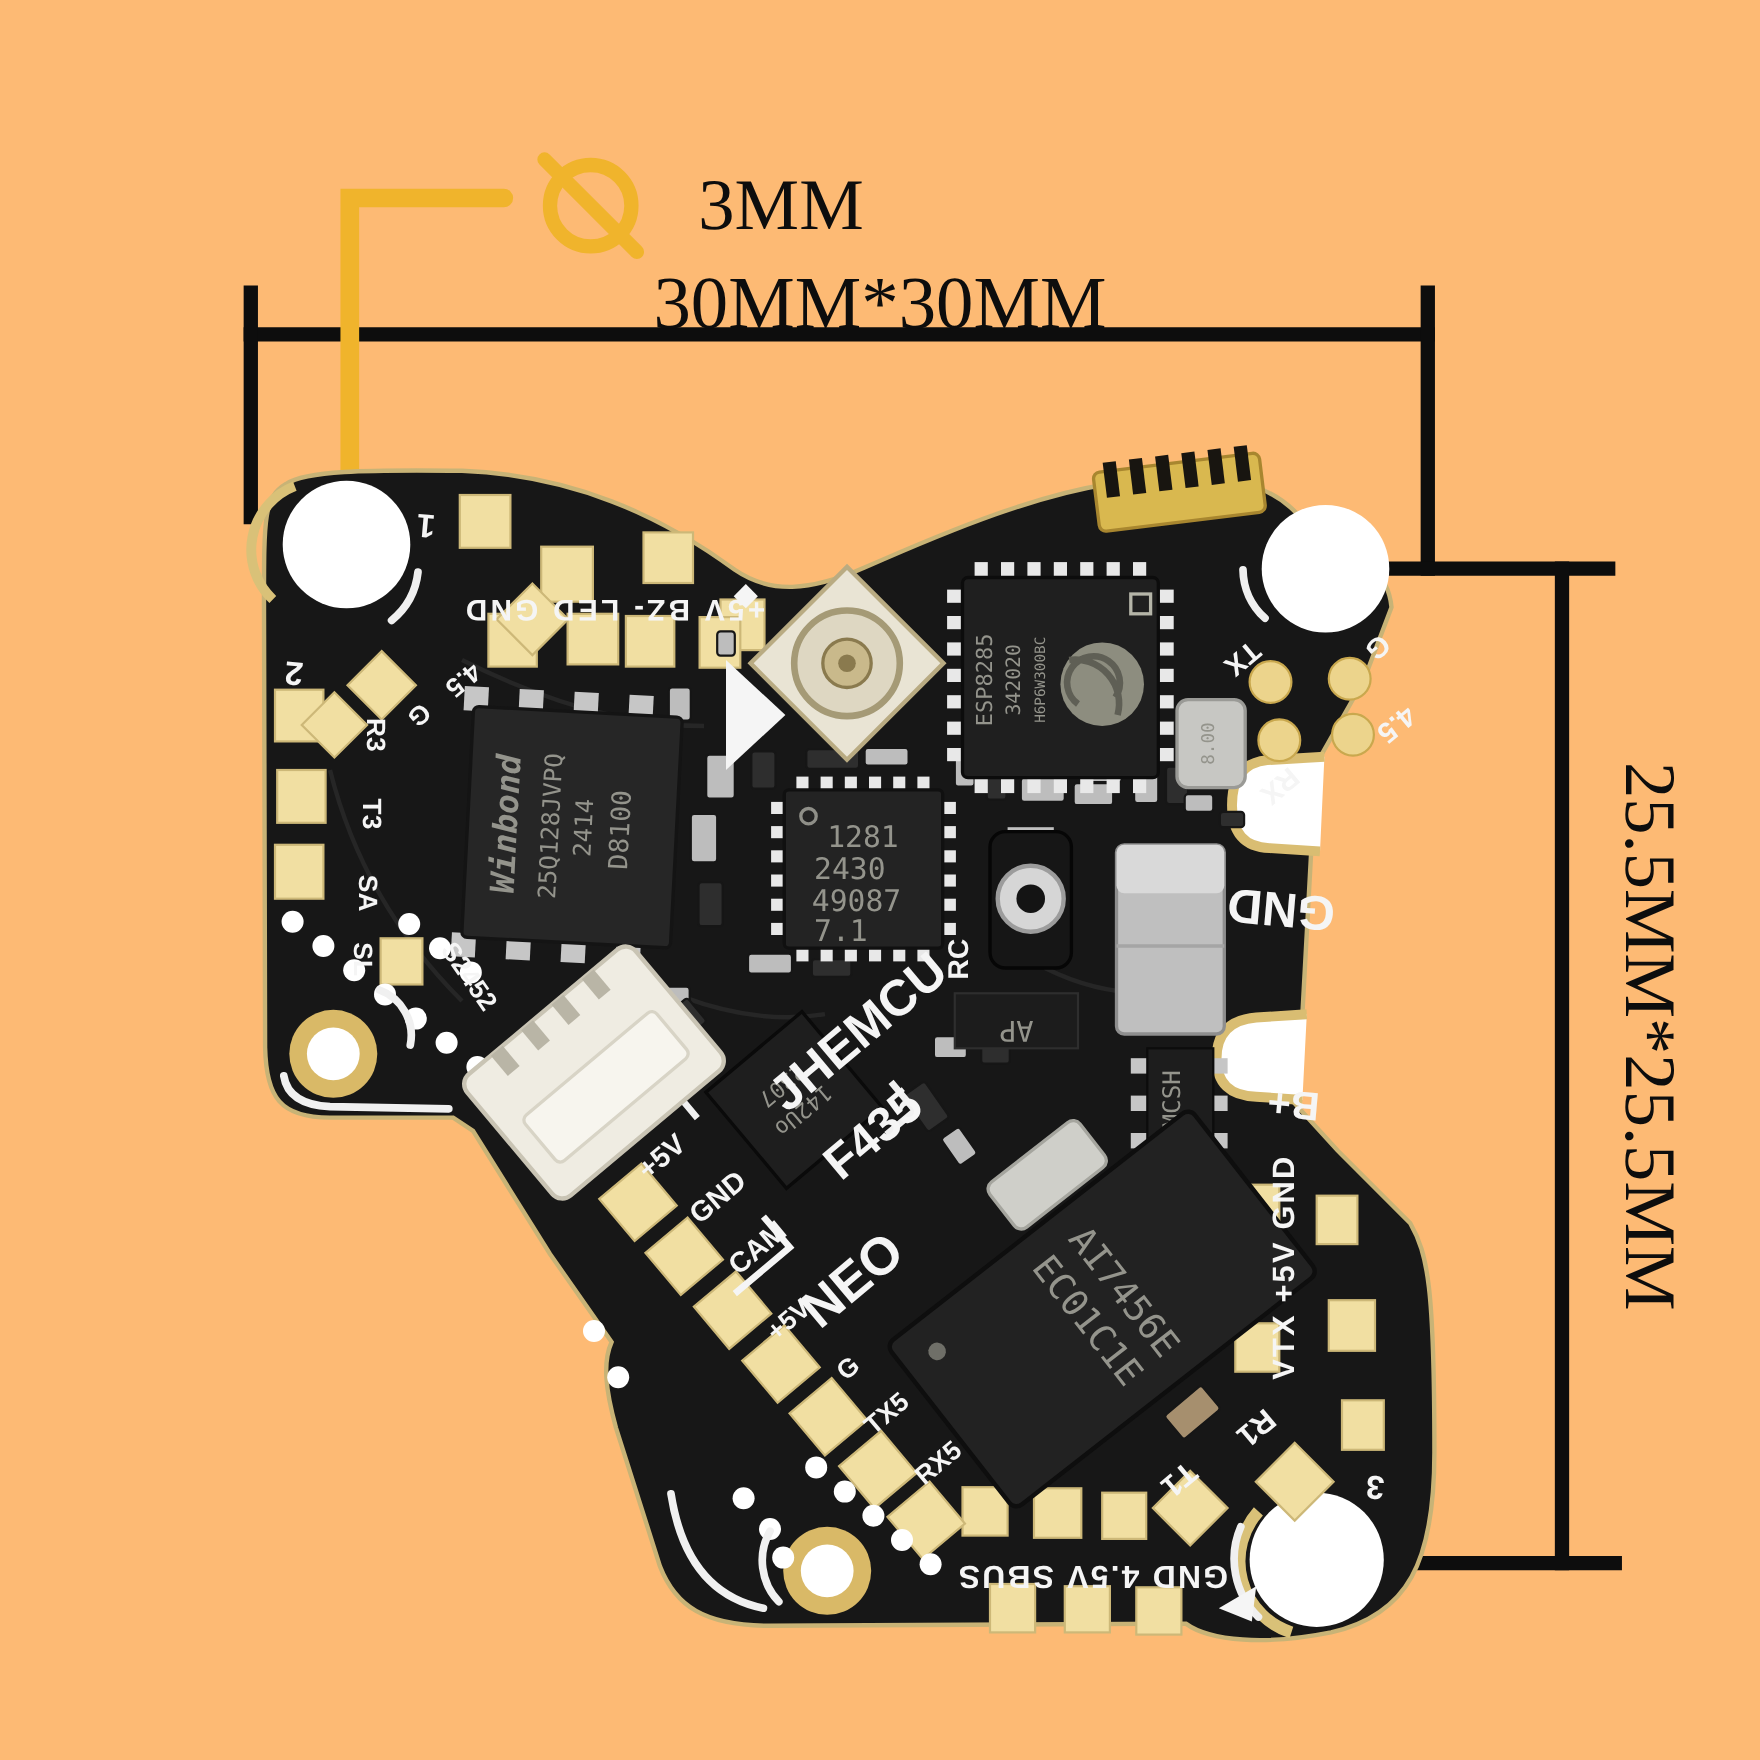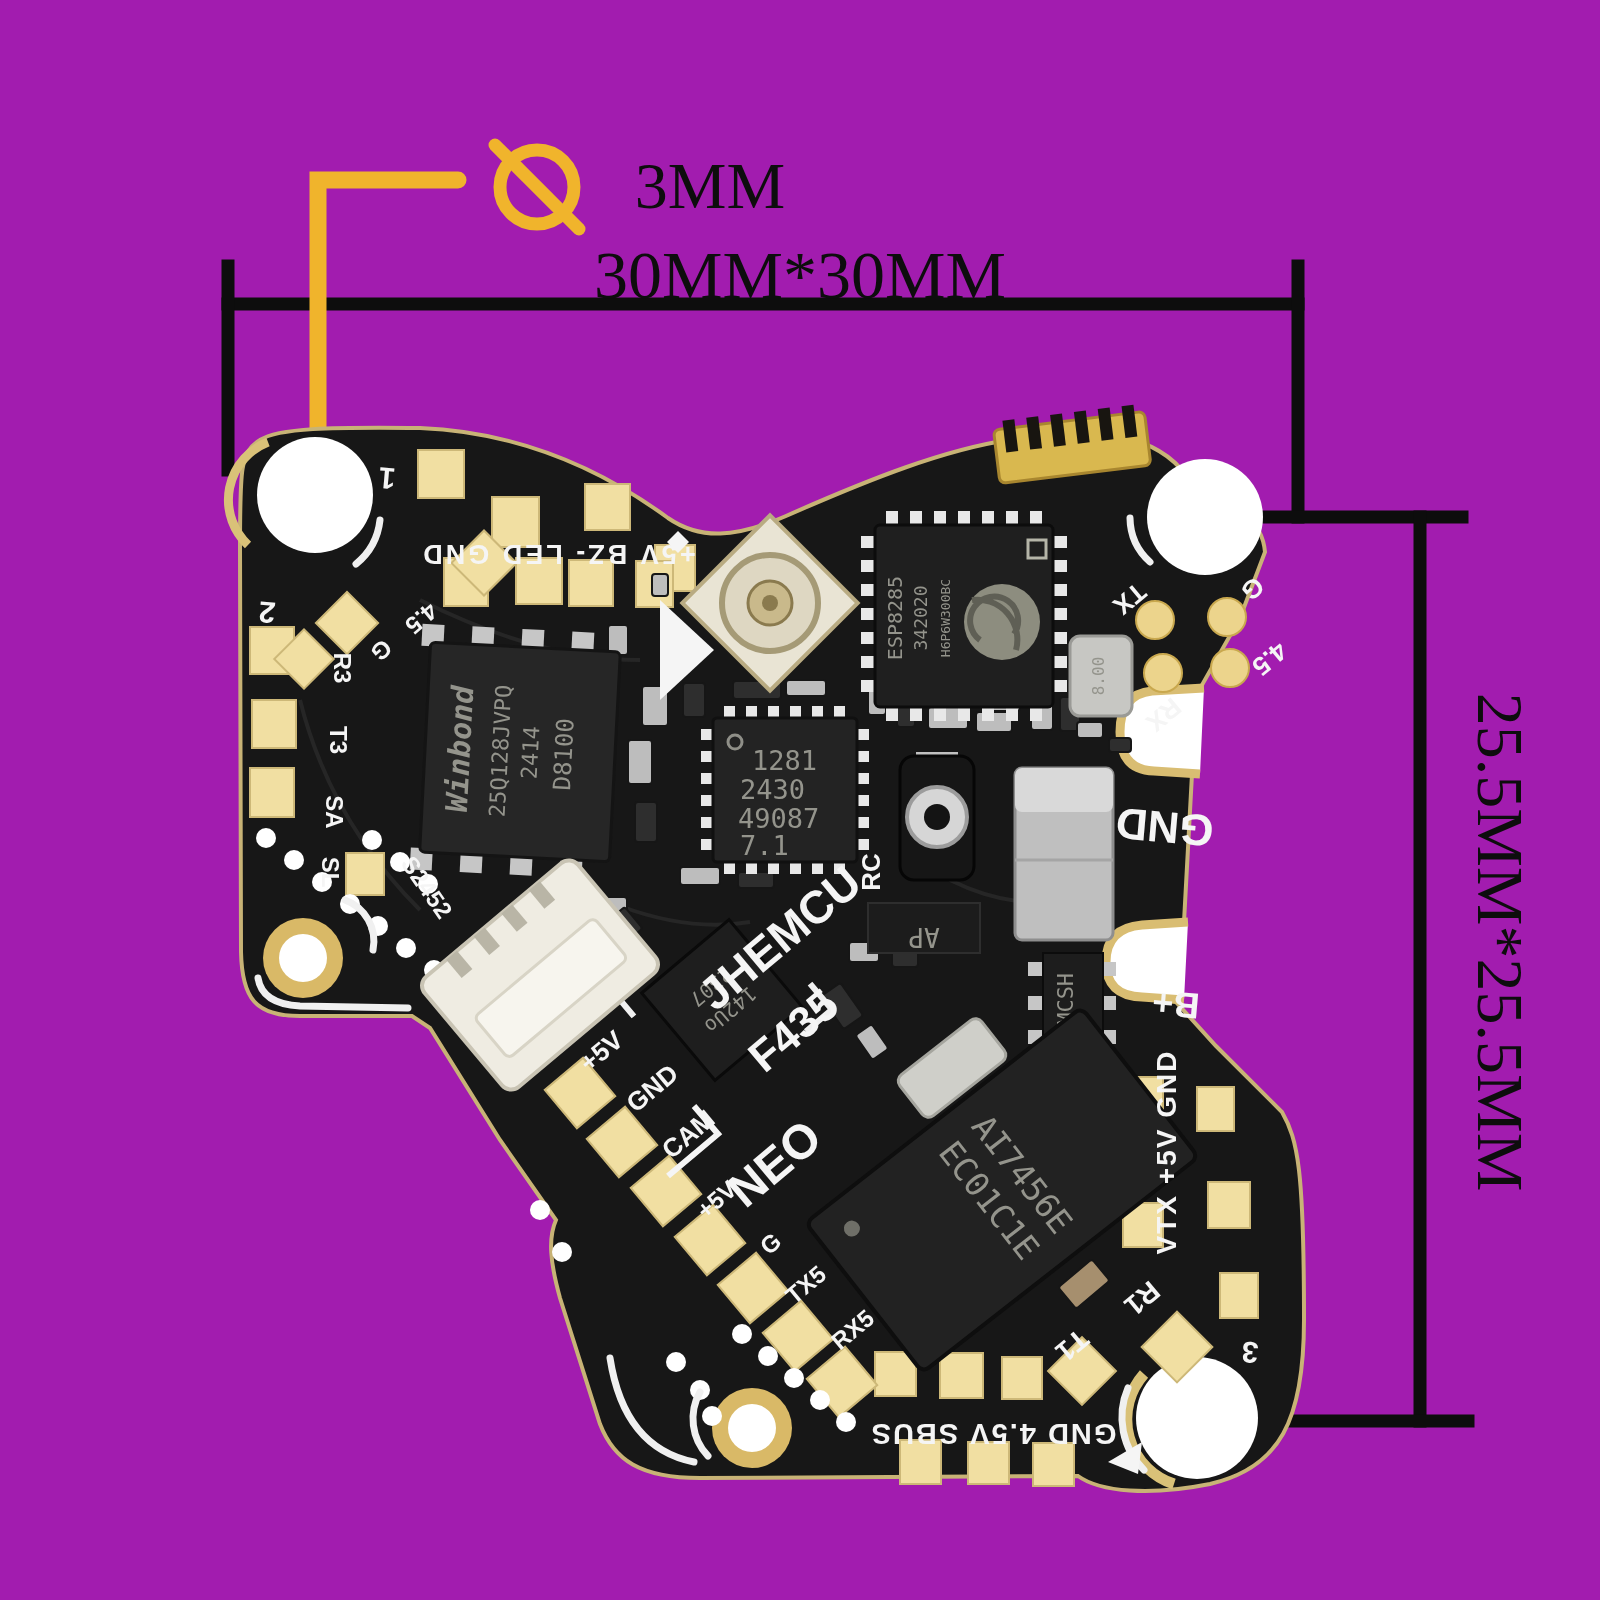--- a/index.html
+++ b/index.html
@@ -1,16 +1,16 @@
 <!DOCTYPE html>
 <html><head>
 <meta charset="utf-8">
 <style>
   html,body{margin:0;padding:0;background:#ffffff;}
-  .page{width:1600px;height:1600px;position:relative;background:#a21caf;overflow:hidden;}
+  .page{width:1600px;height:1600px;position:relative;background:#fdba74;overflow:hidden;}
   svg{display:block;}
   .dim-line{stroke:#0d0d0d;stroke-width:13;fill:none;stroke-linecap:square;}
   .dim-text{font-family:"Liberation Serif",serif;fill:#0d0d0d;}
   .callout{stroke:#f0b42c;fill:none;stroke-linecap:round;}
   .silk{font-family:"Liberation Sans",sans-serif;font-weight:bold;fill:#f5f5f5;}
   .chiptxt{font-family:"DejaVu Sans Mono",monospace;fill:#94948c;}
   .pad{fill:#f1dfa2;stroke:#cdb878;stroke-width:2;}
   .via{fill:#ffffff;}
   .silkline{stroke:#f0f0f0;fill:none;stroke-linecap:round;}
 </style>

